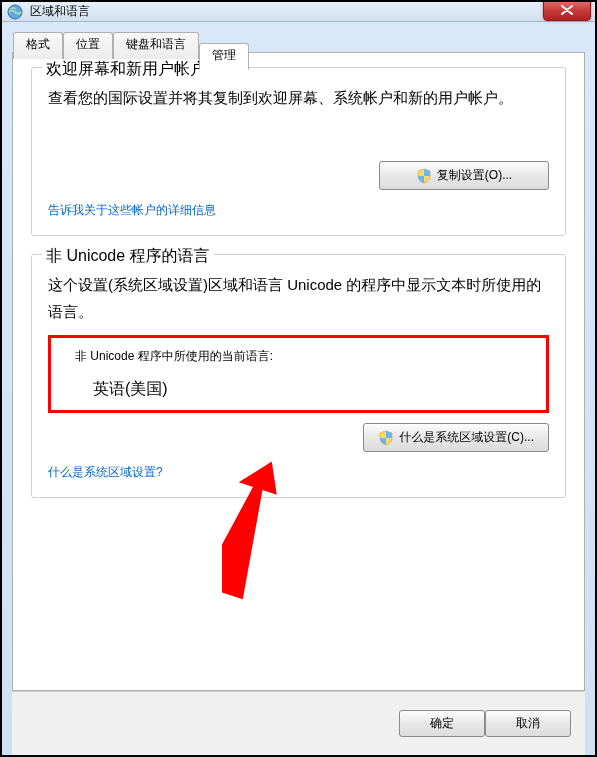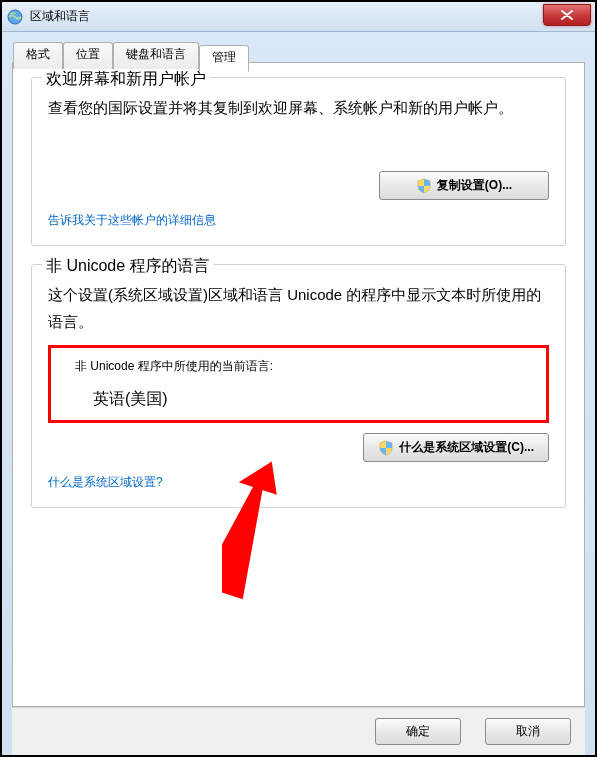--- a/index.html
+++ b/index.html
@@ -13,21 +13,21 @@
       border: 2px solid #000;
     }
     .window {
       width: 100%;
       height: 100%;
       background: linear-gradient(to bottom, #d8e8f8 0%, #cfe0f2 100%);
       display: flex;
       flex-direction: column;
     }
     .titlebar {
-      height: 30px;
+      height: 20px;
       background: linear-gradient(to bottom, #e8f0fb 0%, #d0e0f0 100%);
       display: flex;
       align-items: center;
       padding: 0 4px;
       border-bottom: 1px solid #a0b8d0;
     }
     .titlebar-icon {
       width: 18px;
       height: 18px;
       margin-right: 6px;
@@ -84,21 +84,21 @@
       margin-right: 0px;
       cursor: pointer;
       font-size: 12px;
       border-radius: 3px 3px 0 0;
       position: relative;
       top: 1px;
     }
     .tab.active {
       background: #fff;
       border-bottom: 1px solid #fff;
-      top: 4px;
+      top: 12px;
       padding-bottom: 5px;
       z-index: 2;
     }
     .fieldset {
       border: 1px solid #d0d0d0;
       border-radius: 3px;
       padding: 16px 16px 16px 16px;
       margin-bottom: 18px;
       position: relative;
     }
@@ -128,21 +128,20 @@
       padding: 5px 14px;
       border: 1px solid #8a8a8a;
       border-radius: 3px;
       background: linear-gradient(to bottom, #fdfdfd 0%, #e8e8e8 50%, #dcdcdc 100%);
       font-size: 12px;
       cursor: pointer;
       display: flex;
       align-items: center;
       justify-content: center;
       gap: 5px;
-      font-weight: bold;
     }
     .shield-icon {
       display: inline-flex;
       width: 16px;
       height: 16px;
     }
     .link {
       color: #0066cc;
       text-decoration: none;
       cursor: pointer;
@@ -165,24 +164,24 @@
     }
     .arrow-svg {
       position: absolute;
       left: 220px;
       top: 448px;
       pointer-events: none;
     }
     .bottom-bar {
       background: #f0f0f0;
       border-top: 1px solid #d0d0d0;
-      padding: 10px 14px;
+      padding: 18px 14px;
       display: flex;
       justify-content: flex-end;
-      gap: 24px;
+      gap: 0;
     }
     .bottom-btn {
       min-width: 86px;
       padding: 4px 10px;
       border: 1px solid #8a8a8a;
       border-radius: 3px;
       background: linear-gradient(to bottom, #fdfdfd 0%, #e8e8e8 50%, #dcdcdc 100%);
       font-size: 12px;
       cursor: pointer;
     }

